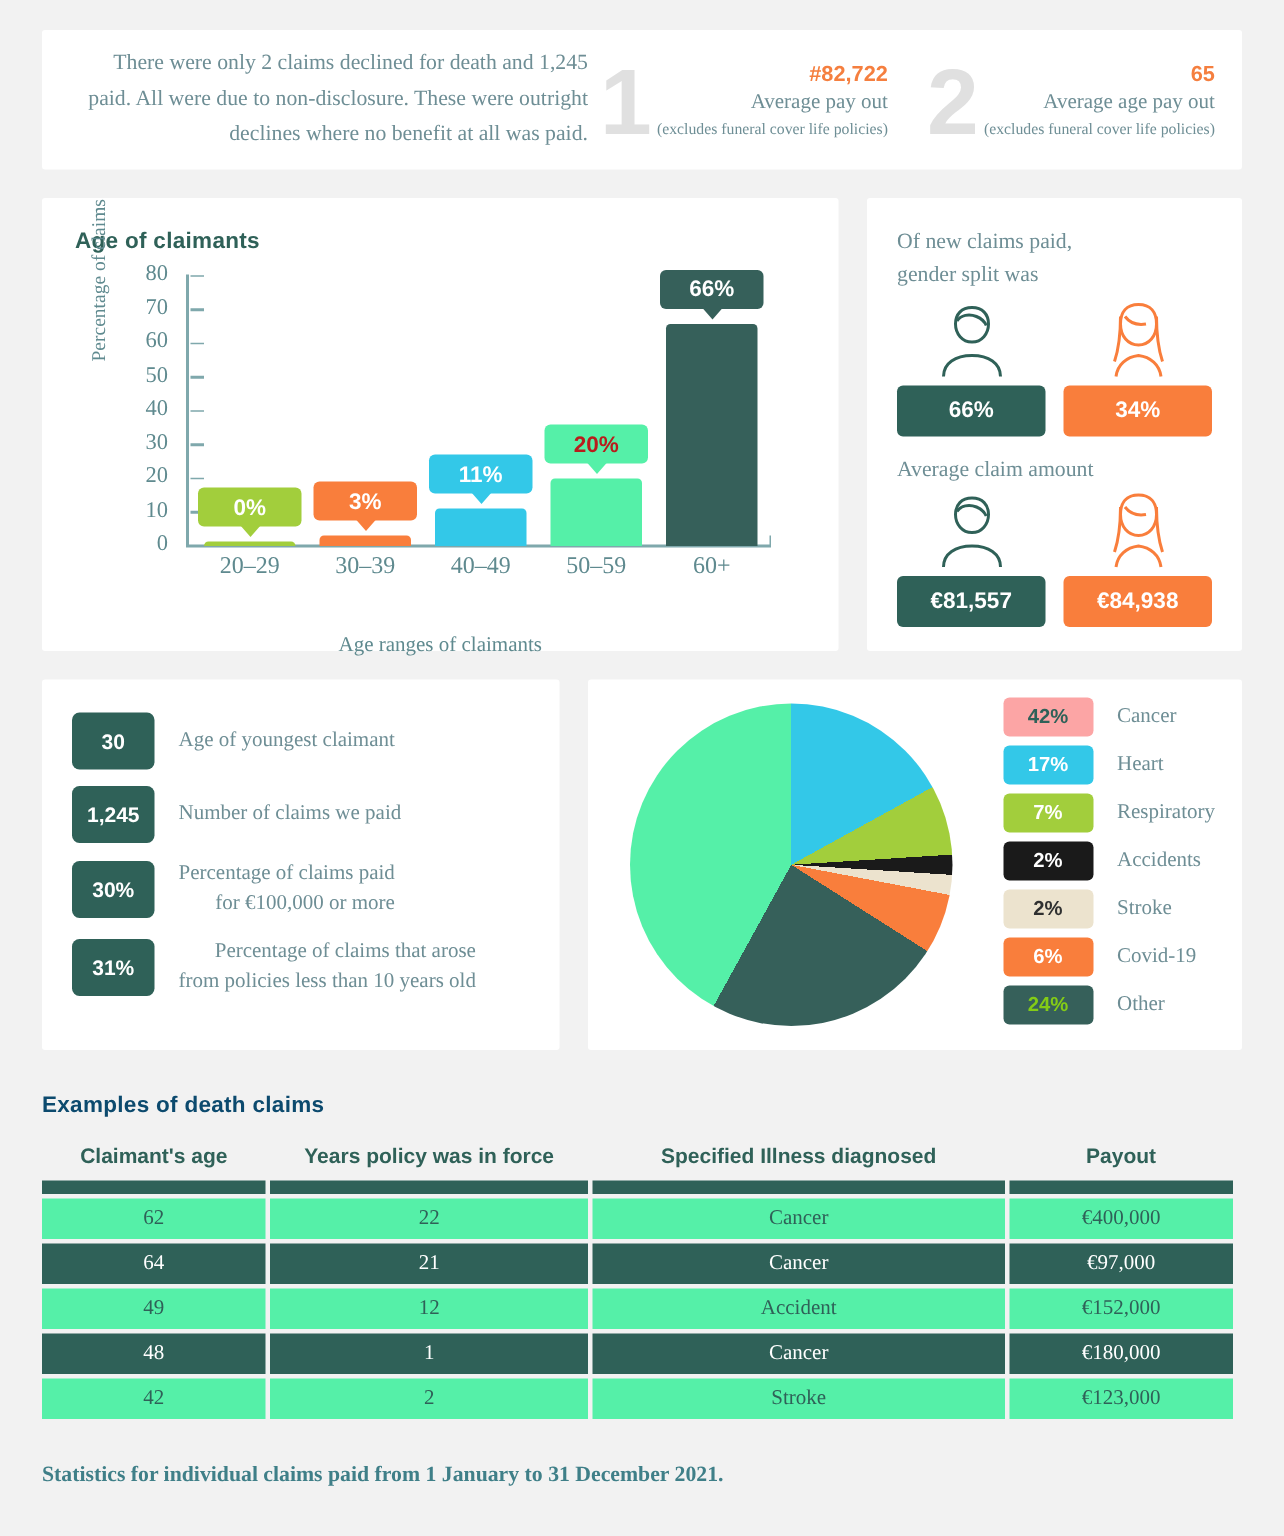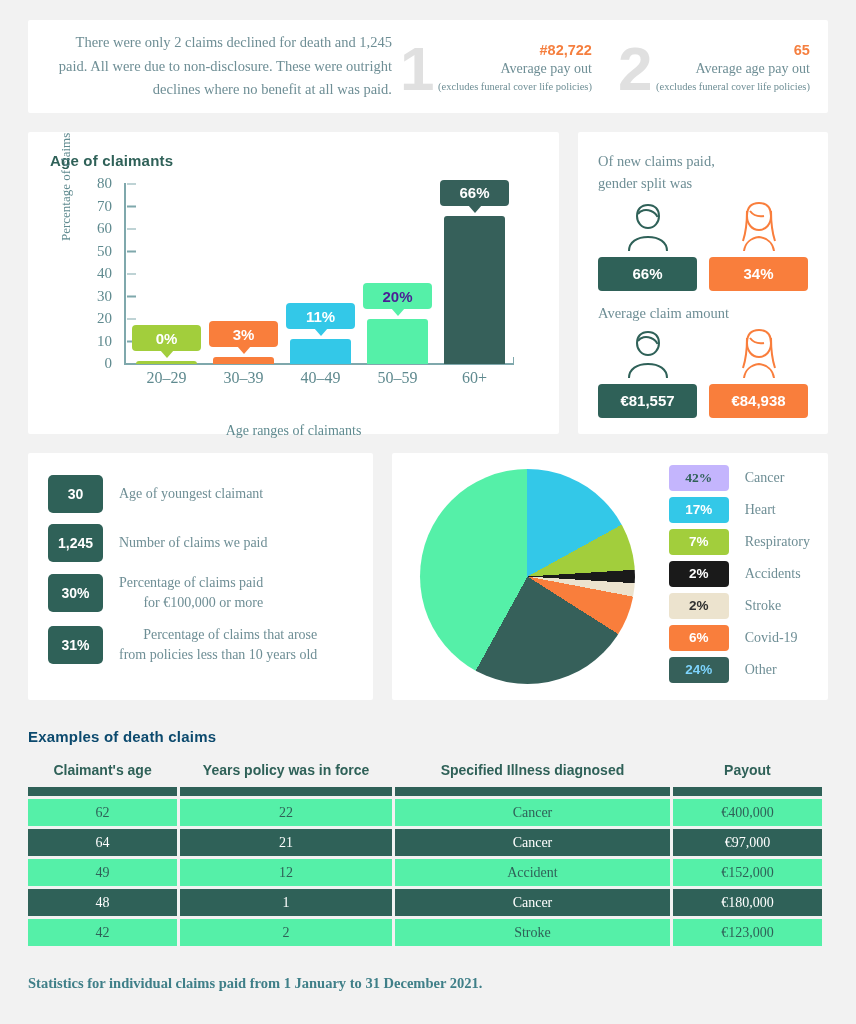--- a/index.html
+++ b/index.html
@@ -181,21 +181,21 @@
             </div>
             <div class="bar-slot">
               <div class="bar" style="height: 24.75px; background: rgb(51, 200, 232);"></div>
               <div class="bubble" style="background: rgb(51, 200, 232); color: rgb(51, 200, 232); bottom: 34.75px;">
                 <span style="color: rgb(255, 255, 255);">11%</span>
               </div>
             </div>
             <div class="bar-slot">
               <div class="bar" style="height: 45px; background: rgb(85, 240, 168);"></div>
               <div class="bubble" style="background: rgb(85, 240, 168); color: rgb(85, 240, 168); bottom: 55px;">
-                <span style="color: #4c1d95;">20%</span>
+                <span style="color: #b91c1c;">20%</span>
               </div>
             </div>
             <div class="bar-slot">
               <div class="bar" style="height: 148.5px; background: rgb(54, 96, 90);"></div>
               <div class="bubble" style="background: rgb(54, 96, 90); color: rgb(54, 96, 90); bottom: 158.5px;">
                 <span style="color: rgb(255, 255, 255);">66%</span>
               </div>
             </div>
           </div>
         <div class="xticks" id="xticks">
@@ -290,21 +290,21 @@
           <div class="fact-text">
             <div>Percentage of claims that arose</div>
             <div>from policies less than 10 years old</div>
           </div>
         </div>
       </div>
     <div class="card pie-card">
       <div class="pie" id="pie" style="background: conic-gradient(rgb(51, 200, 232) 0deg, rgb(51, 200, 232) 61.2deg, rgb(162, 206, 60) 61.2deg, rgb(162, 206, 60) 86.4deg, rgb(26, 26, 26) 86.4deg, rgb(26, 26, 26) 93.6deg, rgb(236, 227, 206) 93.6deg, rgb(236, 227, 206) 100.8deg, rgb(249, 126, 60) 100.8deg, rgb(249, 126, 60) 122.4deg, rgb(54, 96, 90) 122.4deg, rgb(54, 96, 90) 208.8deg, rgb(85, 240, 168) 208.8deg, rgb(85, 240, 168) 360deg);"></div>
       <div class="legend" id="legend">
           <div class="legend-row">
-            <div class="legend-chip" style="background: #c4b5fd; color: rgb(47, 97, 88); font-family: Liberation Serif, serif;">42%</div>
+            <div class="legend-chip" style="background: #fca5a5; color: rgb(47, 97, 88);">42%</div>
             <div class="legend-label">Cancer</div>
           </div>
           <div class="legend-row">
             <div class="legend-chip" style="background: rgb(51, 200, 232); color: rgb(255, 255, 255);">17%</div>
             <div class="legend-label">Heart</div>
           </div>
           <div class="legend-row">
             <div class="legend-chip" style="background: rgb(162, 206, 60); color: rgb(255, 255, 255);">7%</div>
             <div class="legend-label">Respiratory</div>
           </div>
@@ -314,21 +314,21 @@
           </div>
           <div class="legend-row">
             <div class="legend-chip" style="background: rgb(236, 227, 206); color: rgb(47, 48, 48);">2%</div>
             <div class="legend-label">Stroke</div>
           </div>
           <div class="legend-row">
             <div class="legend-chip" style="background: rgb(249, 126, 60); color: rgb(255, 255, 255);">6%</div>
             <div class="legend-label">Covid-19</div>
           </div>
           <div class="legend-row">
-            <div class="legend-chip" style="background: rgb(54, 96, 90); color: #7dd3fc;">24%</div>
+            <div class="legend-chip" style="background: rgb(54, 96, 90); color: #84cc16;">24%</div>
             <div class="legend-label">Other</div>
           </div>
         </div>
     </div>
   </div>
 
   <div class="table-title">Examples of death claims</div>
   <table>
     <thead>
         <tr id="thead-row">

